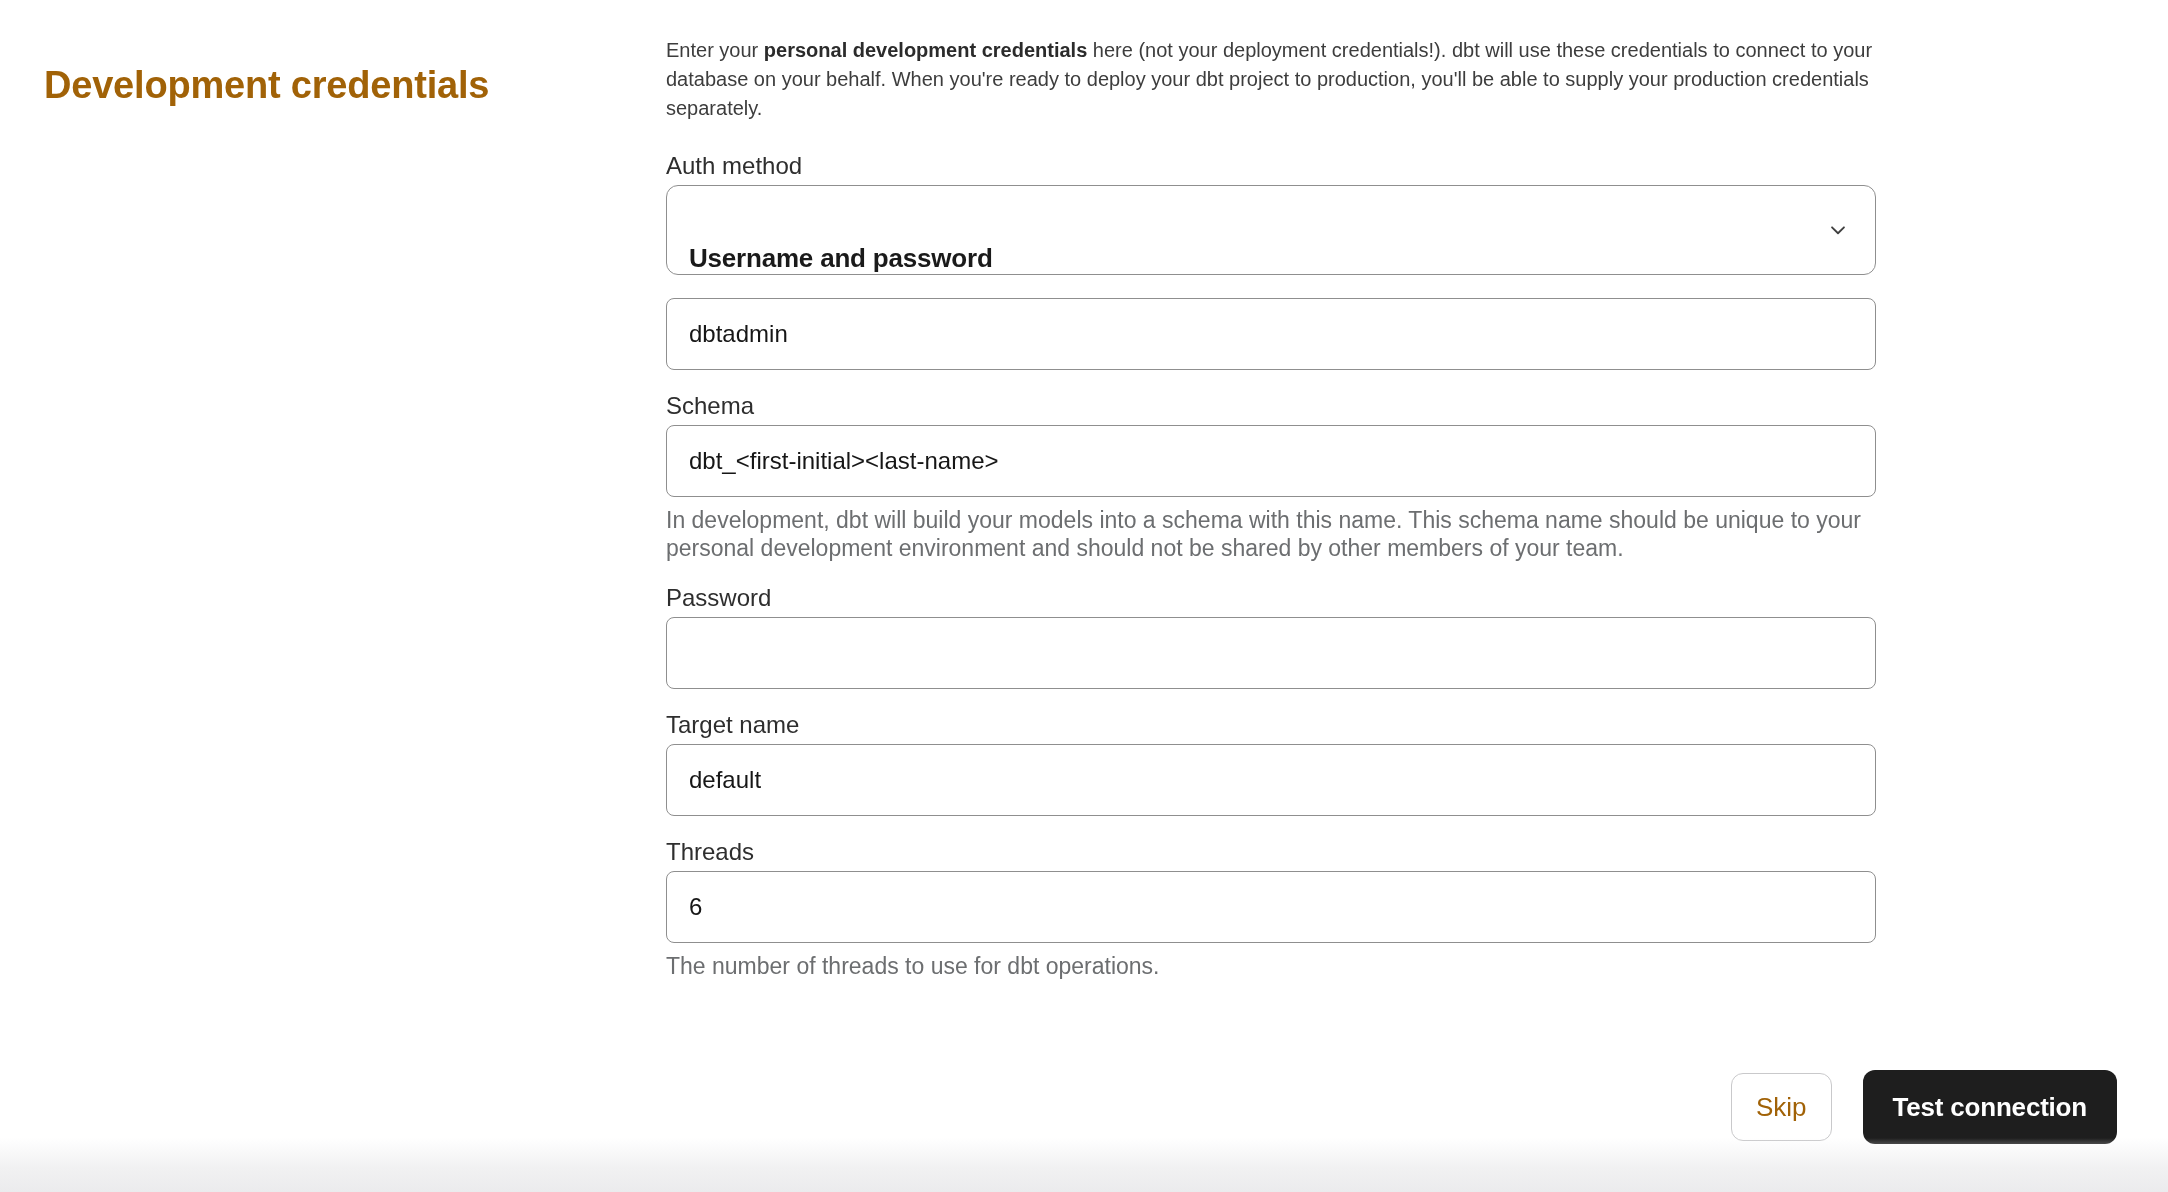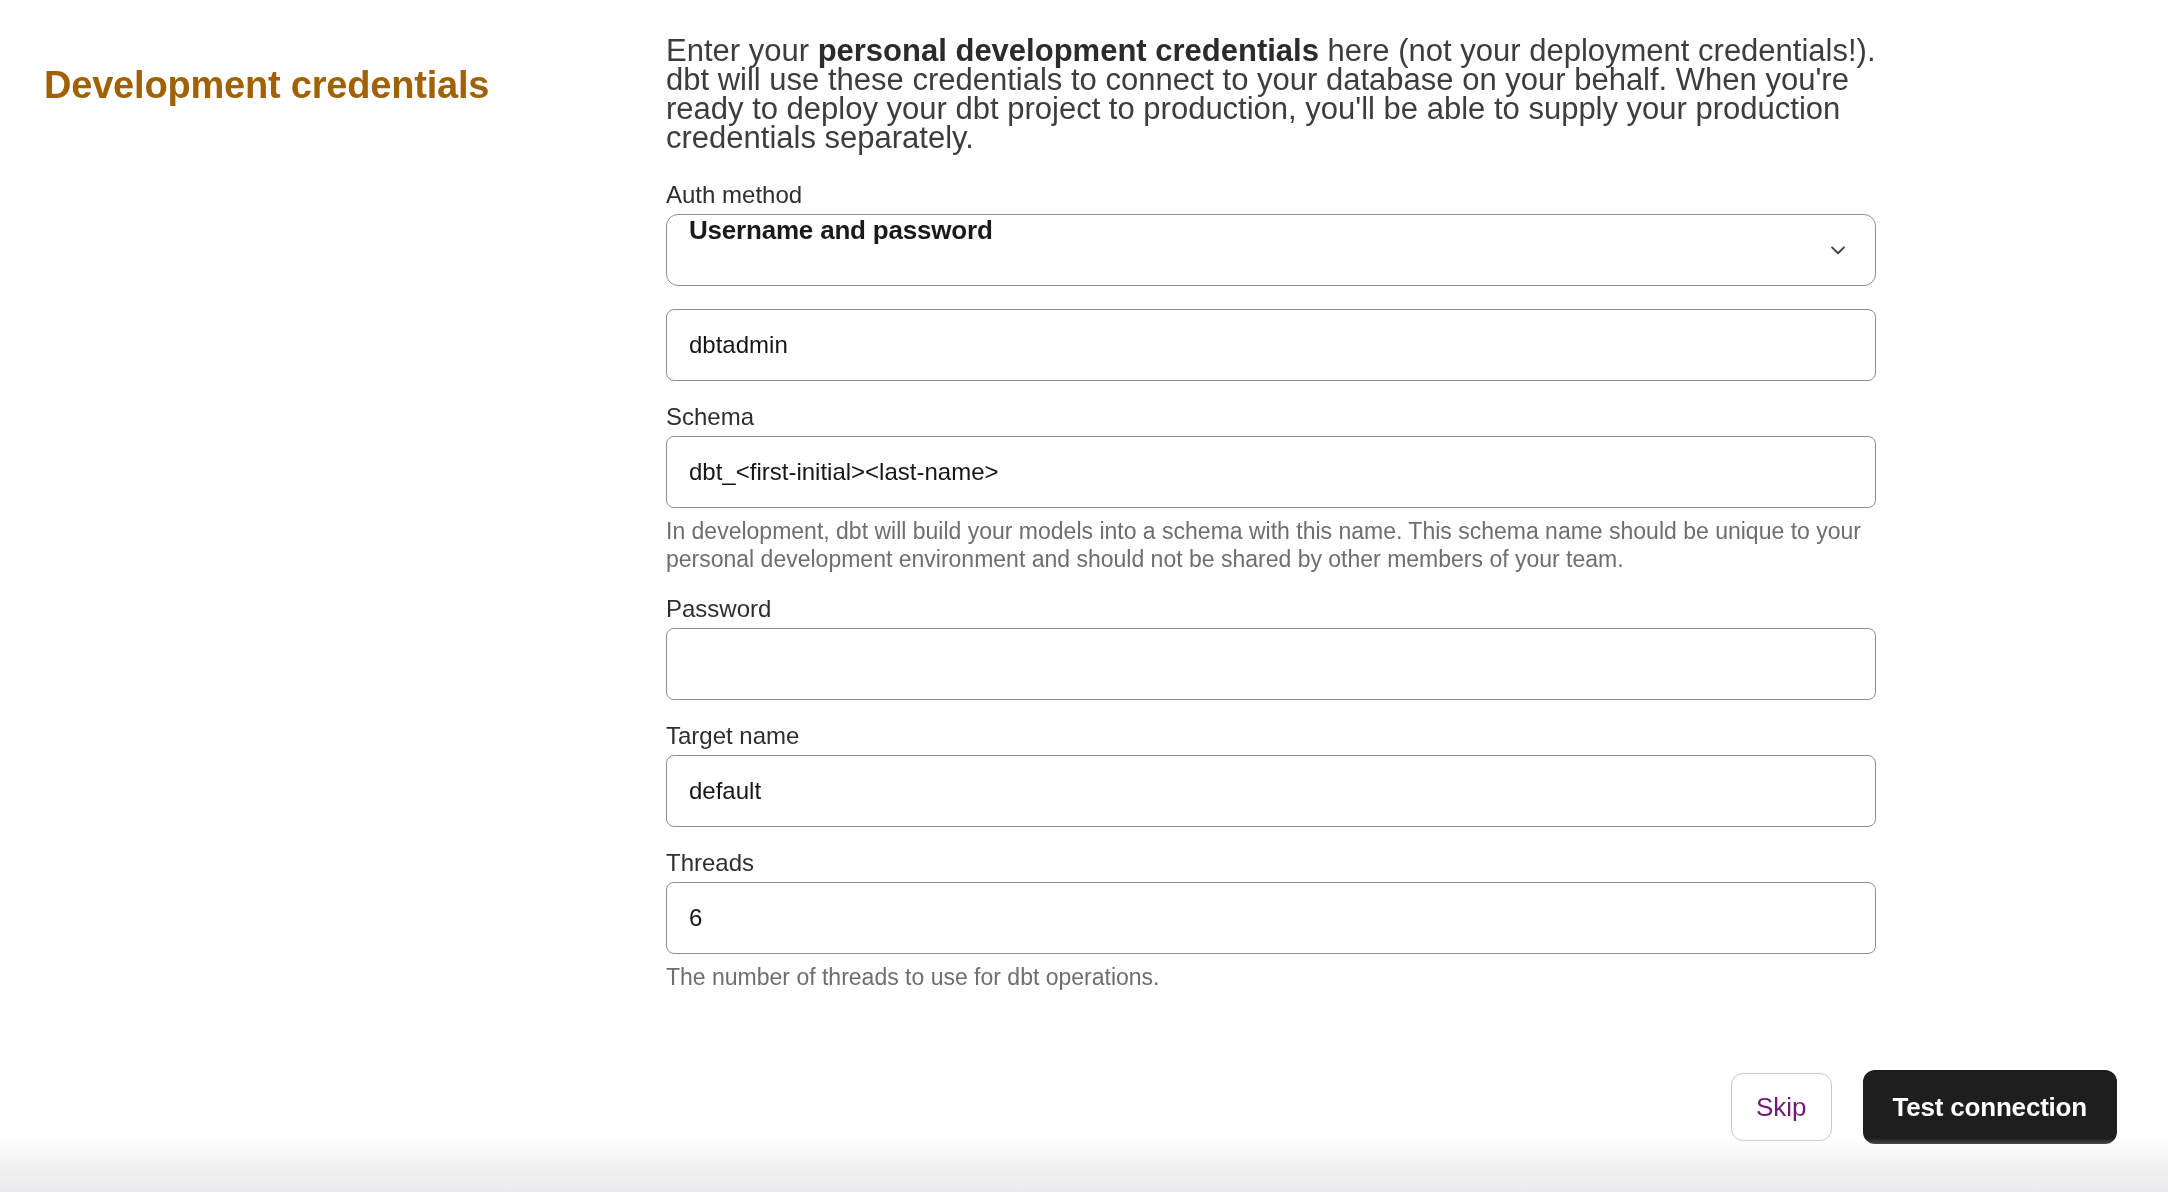--- a/index.html
+++ b/index.html
@@ -24,21 +24,21 @@
     letter-spacing: -0.2px;
   }
   .form-col {
     position: absolute;
     left: 666px;
     top: 36px;
     width: 1210px;
   }
   .intro {
     margin: 0 0 30px 0;
-    font-size: 31px;
+    font-size: 20px;
     line-height: 29px;
     color: #3d3d3d;
   }
   .intro b { font-weight: 700; color: #2b2b2b; }
   .field-group { margin-bottom: 23px; }
   .field-label {
     display: block;
     font-size: 24px;
     line-height: 25px;
     font-weight: 500;
@@ -54,23 +54,23 @@
     background: #ffffff;
     padding: 0 22px;
     font-family: "Liberation Sans", "DejaVu Sans", sans-serif;
     font-size: 24px;
     color: #161616;
     outline: none;
   }
   .select-box {
     position: relative;
     display: flex;
-    align-items: flex-start;
+    align-items: flex-end;
     width: 100%;
-    height: 72px;
+    height: 90px;
     border: 1.5px solid #8f8f8f;
     border-radius: 12px;
     background: #ffffff;
     padding: 0 60px 0 22px;
     cursor: pointer;
   }
   .select-value {
     font-size: 26px;
     font-weight: 600;
     color: #1a1a1a;
@@ -109,21 +109,21 @@
     font-family: "Liberation Sans", "DejaVu Sans", sans-serif;
     cursor: pointer;
   }
   .btn-secondary {
     height: 68px;
     padding: 4px 24px;
     background: #ffffff;
     border: 1.5px solid #c9c9cb;
     font-size: 26px;
     font-weight: 500;
-    color: #701a75;
+    color: #a16207;
   }
   .btn-primary {
     height: 74px;
     padding: 0 30px;
     background: #1e1e1e;
     border: none;
     font-size: 26px;
     font-weight: 700;
     color: #ffffff;
     letter-spacing: -0.2px;

